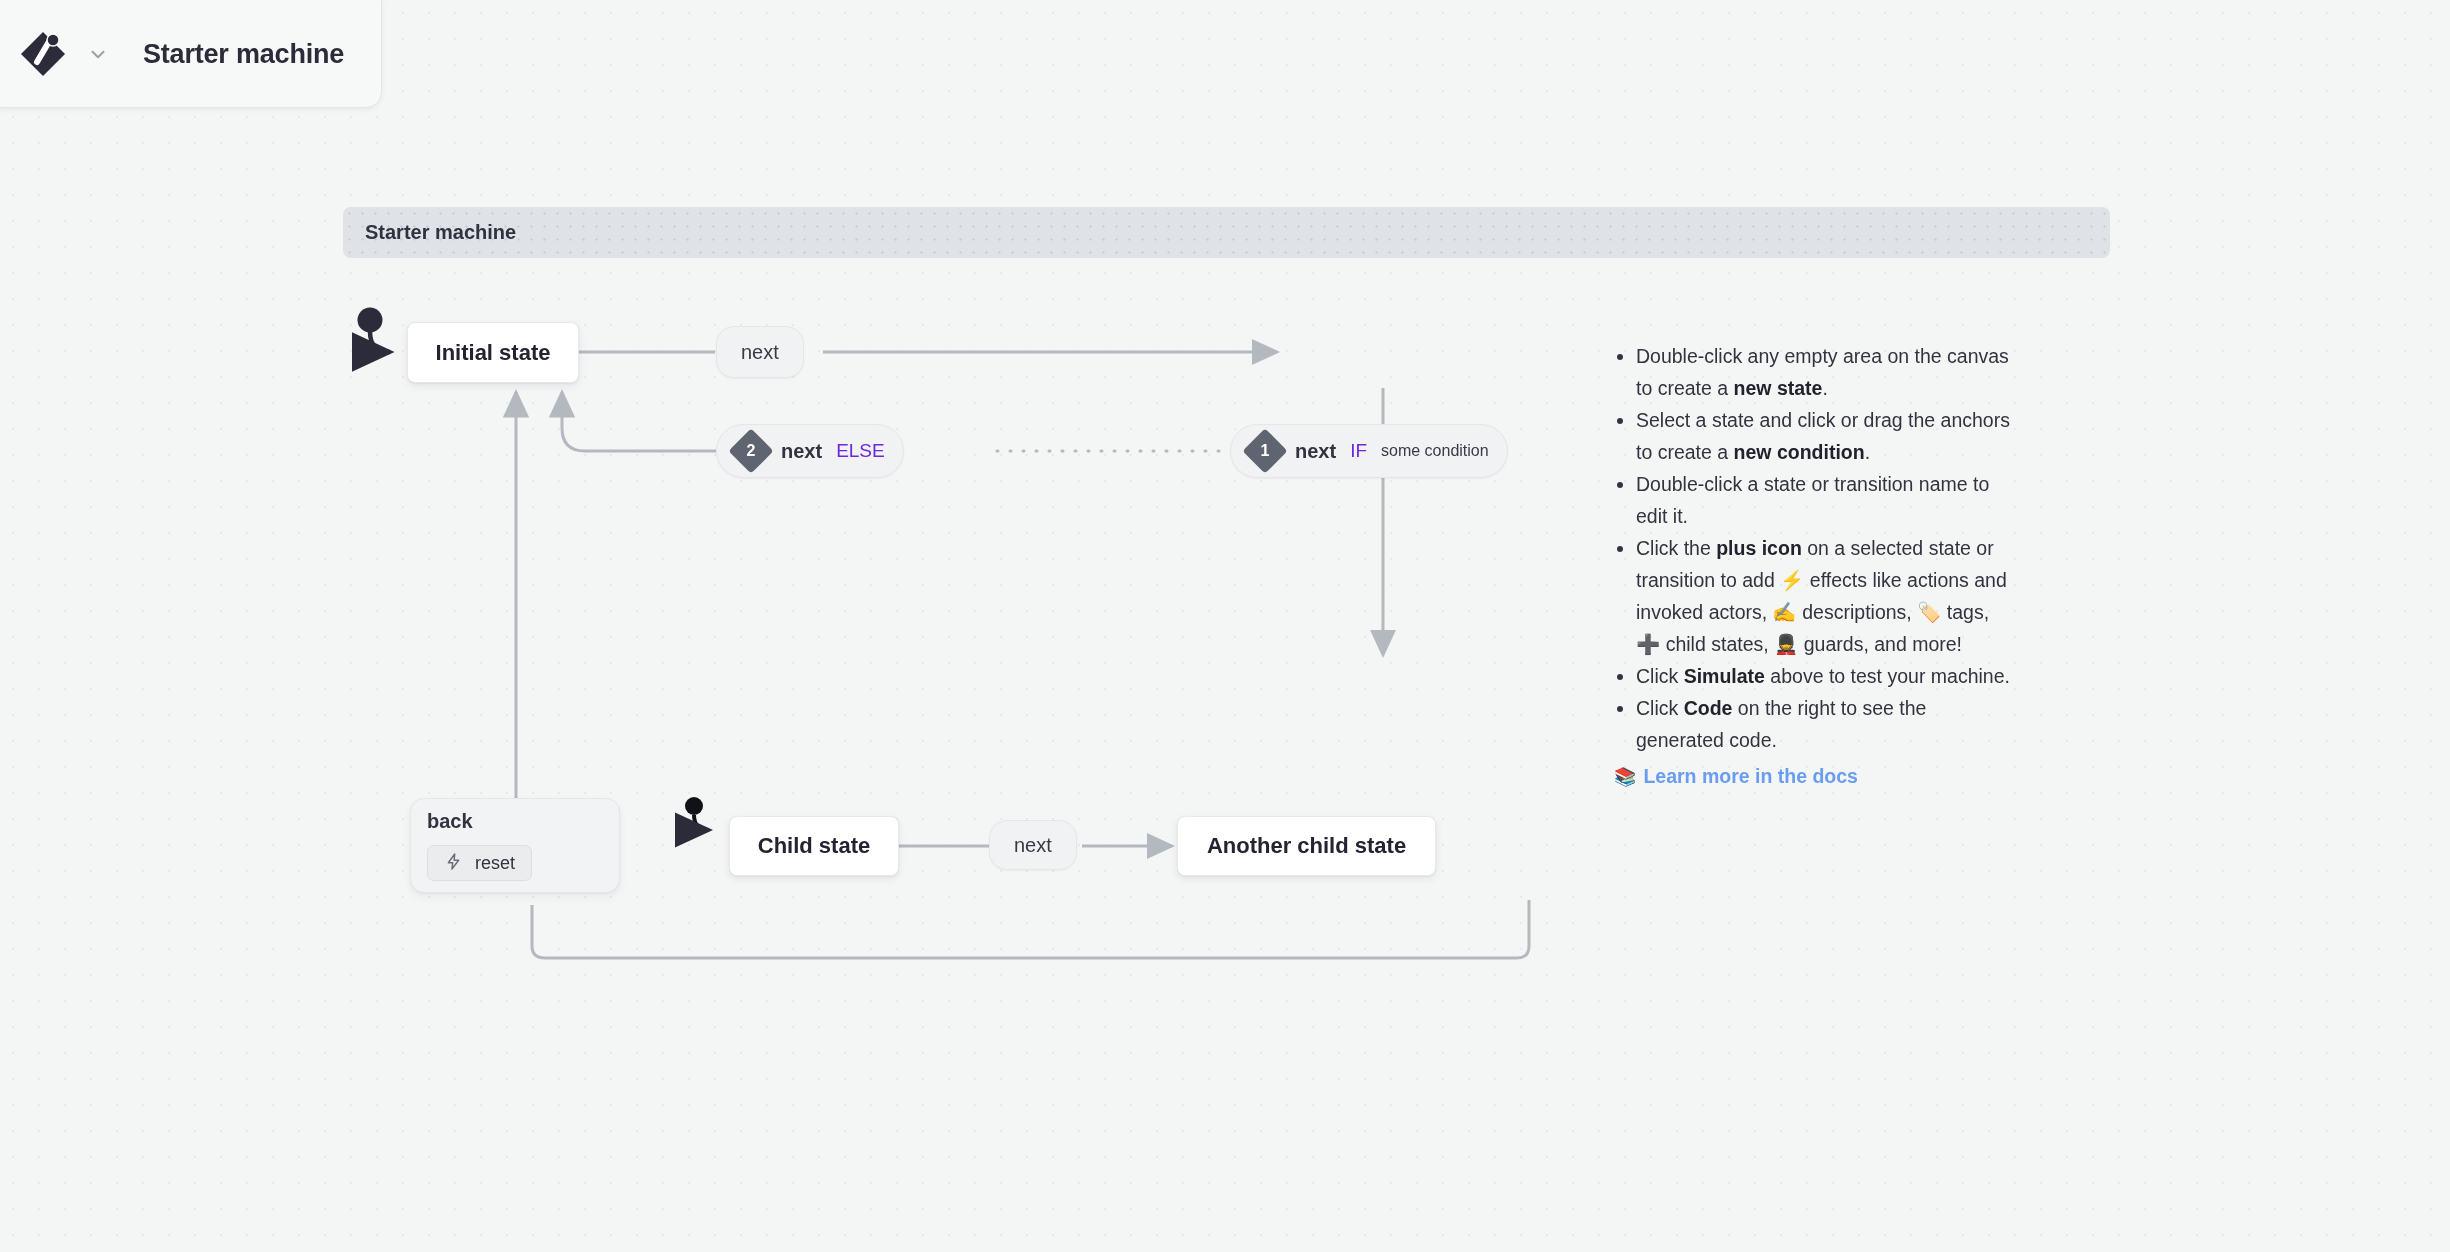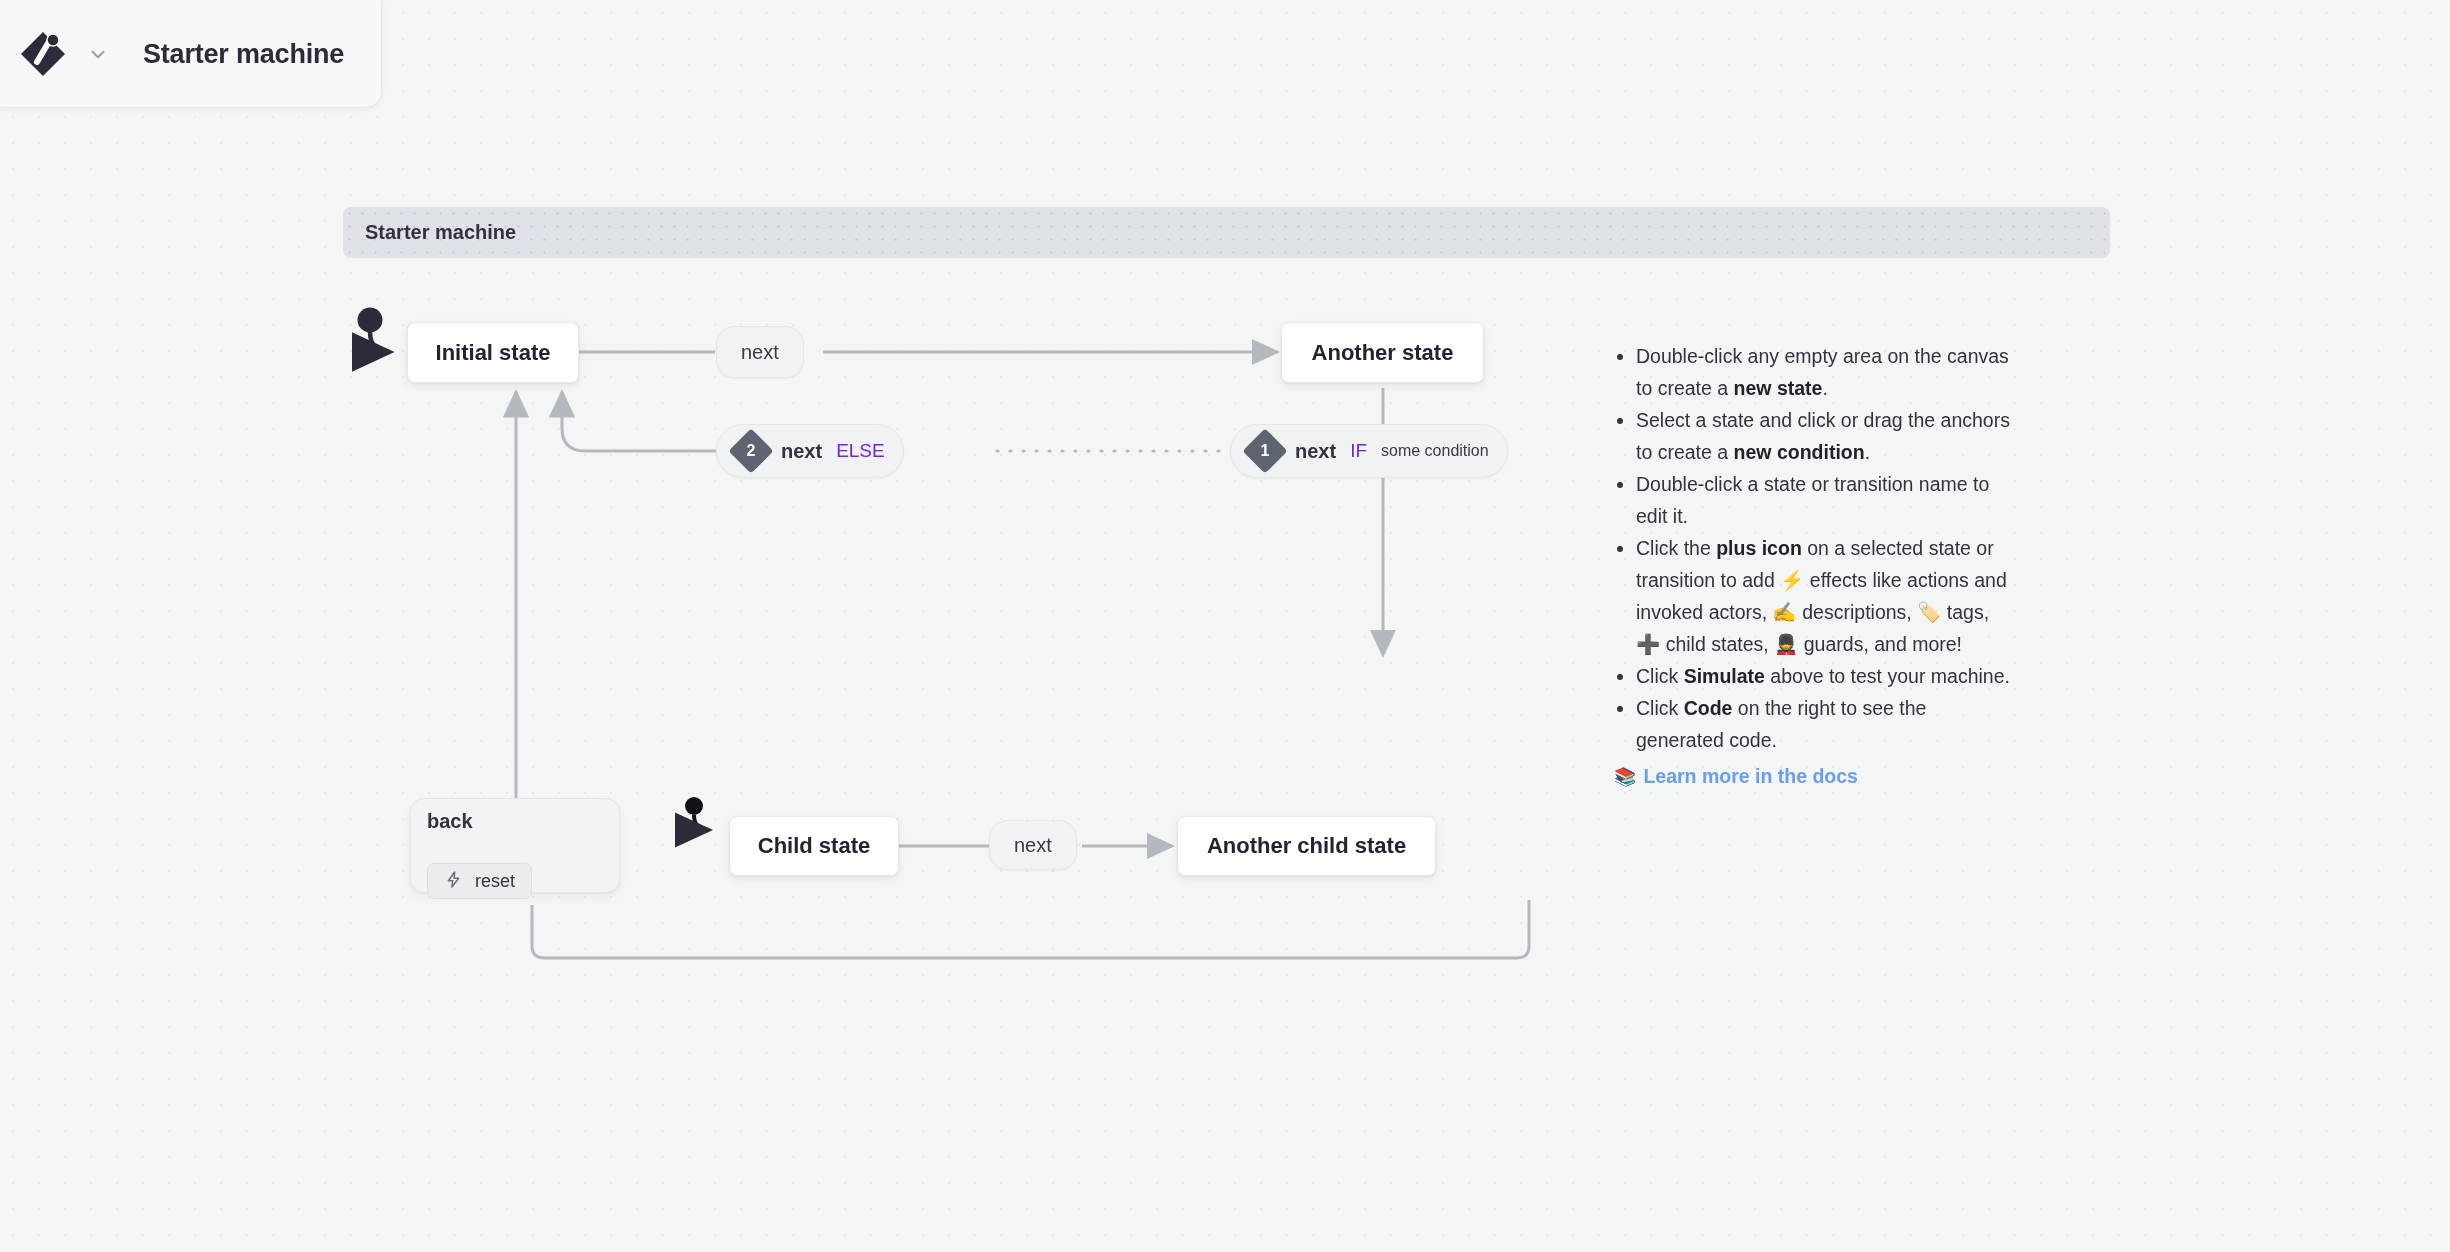--- a/index.html
+++ b/index.html
@@ -178,21 +178,21 @@
     border-radius: 14px;
     box-shadow: 0 1px 2px rgba(30,35,55,0.05), 0 4px 10px rgba(30,35,55,0.05);
     z-index: 7;
     padding: 12px 16px;
   }
   .back-label {
     font-size: 20px;
     font-weight: 700;
     color: #33333f;
     line-height: 1;
-    margin-bottom: 32px;
+    margin-bottom: 14px;
   }
   .action-chip {
     display: inline-flex;
     align-items: center;
     gap: 12px;
     height: 36px;
     padding: 0 16px;
     background: #eaecee;
     border: 1px solid #dcdfe2;
     border-radius: 7px;
@@ -302,23 +302,20 @@
 
   <div class="machine-bar">
     <span class="machine-bar-label">Starter machine</span>
   </div>
 
 
   <div class="state-node" style="left:407px; top:322px; width:172px; height:61px;">
     <span>Initial state</span>
   </div>
 
-  <div class="state-node" style="left:1281px; top:322px; width:203px; height:61px;">
-    <span>Another state</span>
-  </div>
 
   <div class="state-node" style="left:729px; top:816px; width:170px; height:60px;">
     <span>Child state</span>
   </div>
 
   <div class="state-node" style="left:1177px; top:816px; width:259px; height:60px;">
     <span>Another child state</span>
   </div>
 
   <div class="pill simple" style="left:716px; top:326px;">

